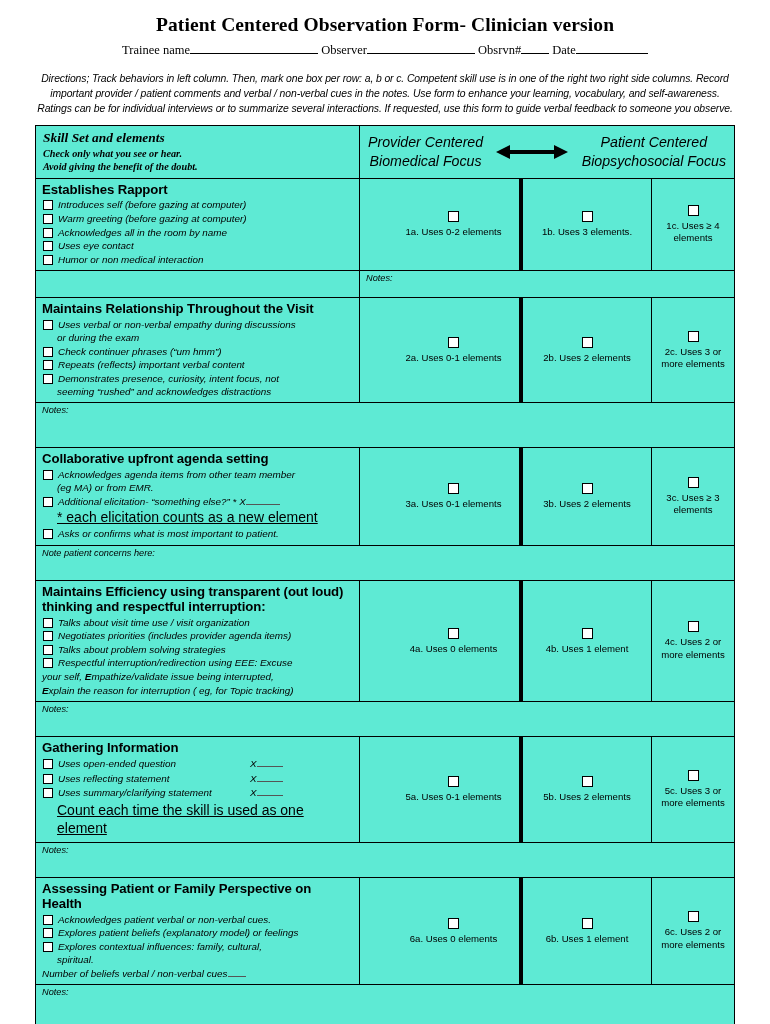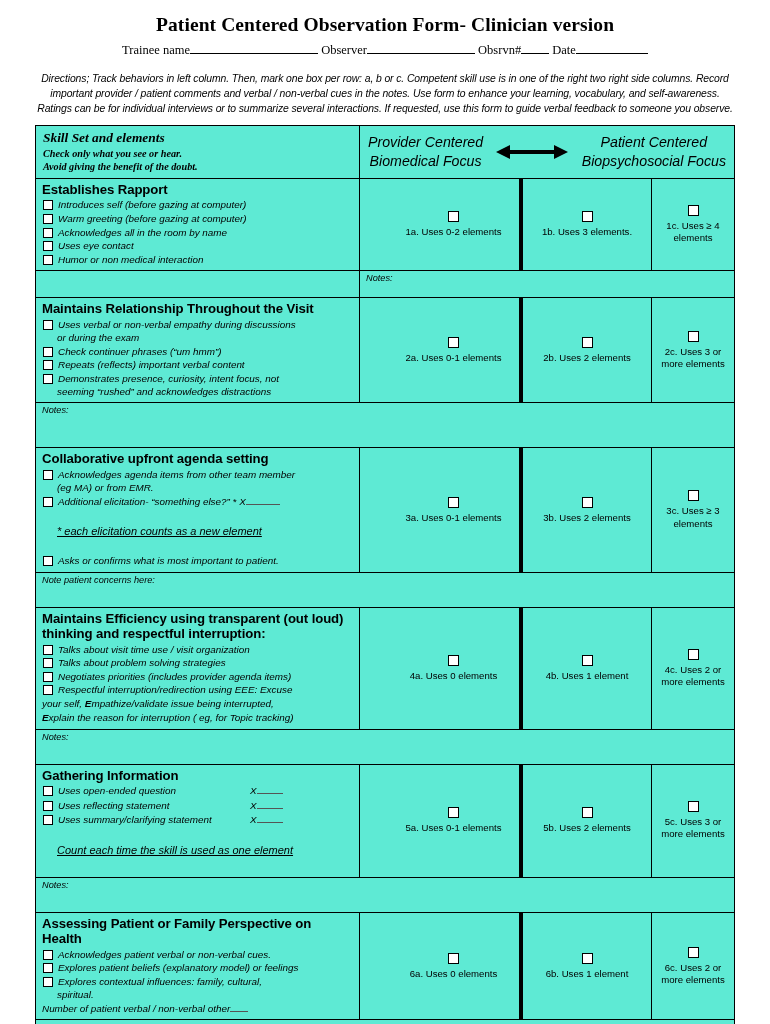--- a/index.html
+++ b/index.html
@@ -180,25 +180,24 @@
     flex: none;
   }
   .skill-item .txt { flex: 1 1 auto; }
   .cont-line {
     font-style: italic;
     font-size: 9.9px;
     line-height: 1.32;
     padding-left: 15px;
   }
   .note-sub {
-    font-style: italic;
-    font-size: 11px;
+    font-size: 14px;
     line-height: 1.32;
     padding-left: 15px;
-    margin: 16px 0;
+    margin: 0 0;
   }
   .note-sub .u { text-decoration: underline; }
   .plain-line {
     font-style: italic;
     font-size: 9.9px;
     line-height: 1.32;
     margin: 1px 0 0 0;
   }
   .xblank {
     display: inline-block;
@@ -438,25 +437,25 @@
     <div class="row bordered-top">
       <div class="col-left">
         <div class="skill-title">Maintains Efficiency using transparent (out loud) thinking and respectful interruption:</div>
         <div class="skill-list">
           <div class="skill-item">
               <span class="box"></span>
               <span class="txt">Talks about visit time use / visit organization</span>
             </div>
           <div class="skill-item">
               <span class="box"></span>
+              <span class="txt">Negotiates priorities (includes provider agenda items)</span>
+            </div>
+          <div class="skill-item">
+              <span class="box"></span>
               <span class="txt">Talks about problem solving strategies</span>
-            </div>
-          <div class="skill-item">
-              <span class="box"></span>
-              <span class="txt">Negotiates priorities (includes provider agenda items)</span>
             </div>
           <div class="skill-item">
               <span class="box"></span>
               <span class="txt">Respectful interruption/redirection using EEE: Excuse</span>
             </div>
           <div class="plain-line"><span>your self, </span><b>E</b><span>mpathize/validate issue being interrupted,</span></div>
           <div class="plain-line"><b>E</b><span>xplain the reason for interruption ( eg, for Topic tracking)</span></div>
         </div>
       </div>
       <div class="col-rate">
@@ -529,21 +528,21 @@
             </div>
           <div class="skill-item">
               <span class="box"></span>
               <span class="txt">Explores patient beliefs (explanatory model) or feelings</span>
             </div>
           <div class="skill-item">
               <span class="box"></span>
               <span class="txt">Explores contextual influences: family, cultural,</span>
             </div>
           <div class="cont-line">spiritual.</div>
-          <div class="plain-line"><span>Number of patient verbal / non-verbal other</span><span class="xblank tiny"></span></div>
+          <div class="plain-line"><span>Number of beliefs verbal / non-verbal cues</span><span class="xblank tiny"></span></div>
         </div>
       </div>
       <div class="col-rate">
         <div class="cell cell-a">
             <span class="chk-sq"></span>
             <span>6a. Uses 0 elements</span>
           </div>
         <div class="cell cell-b">
             <span class="chk-sq"></span>
             <span>6b. Uses 1 element</span>

